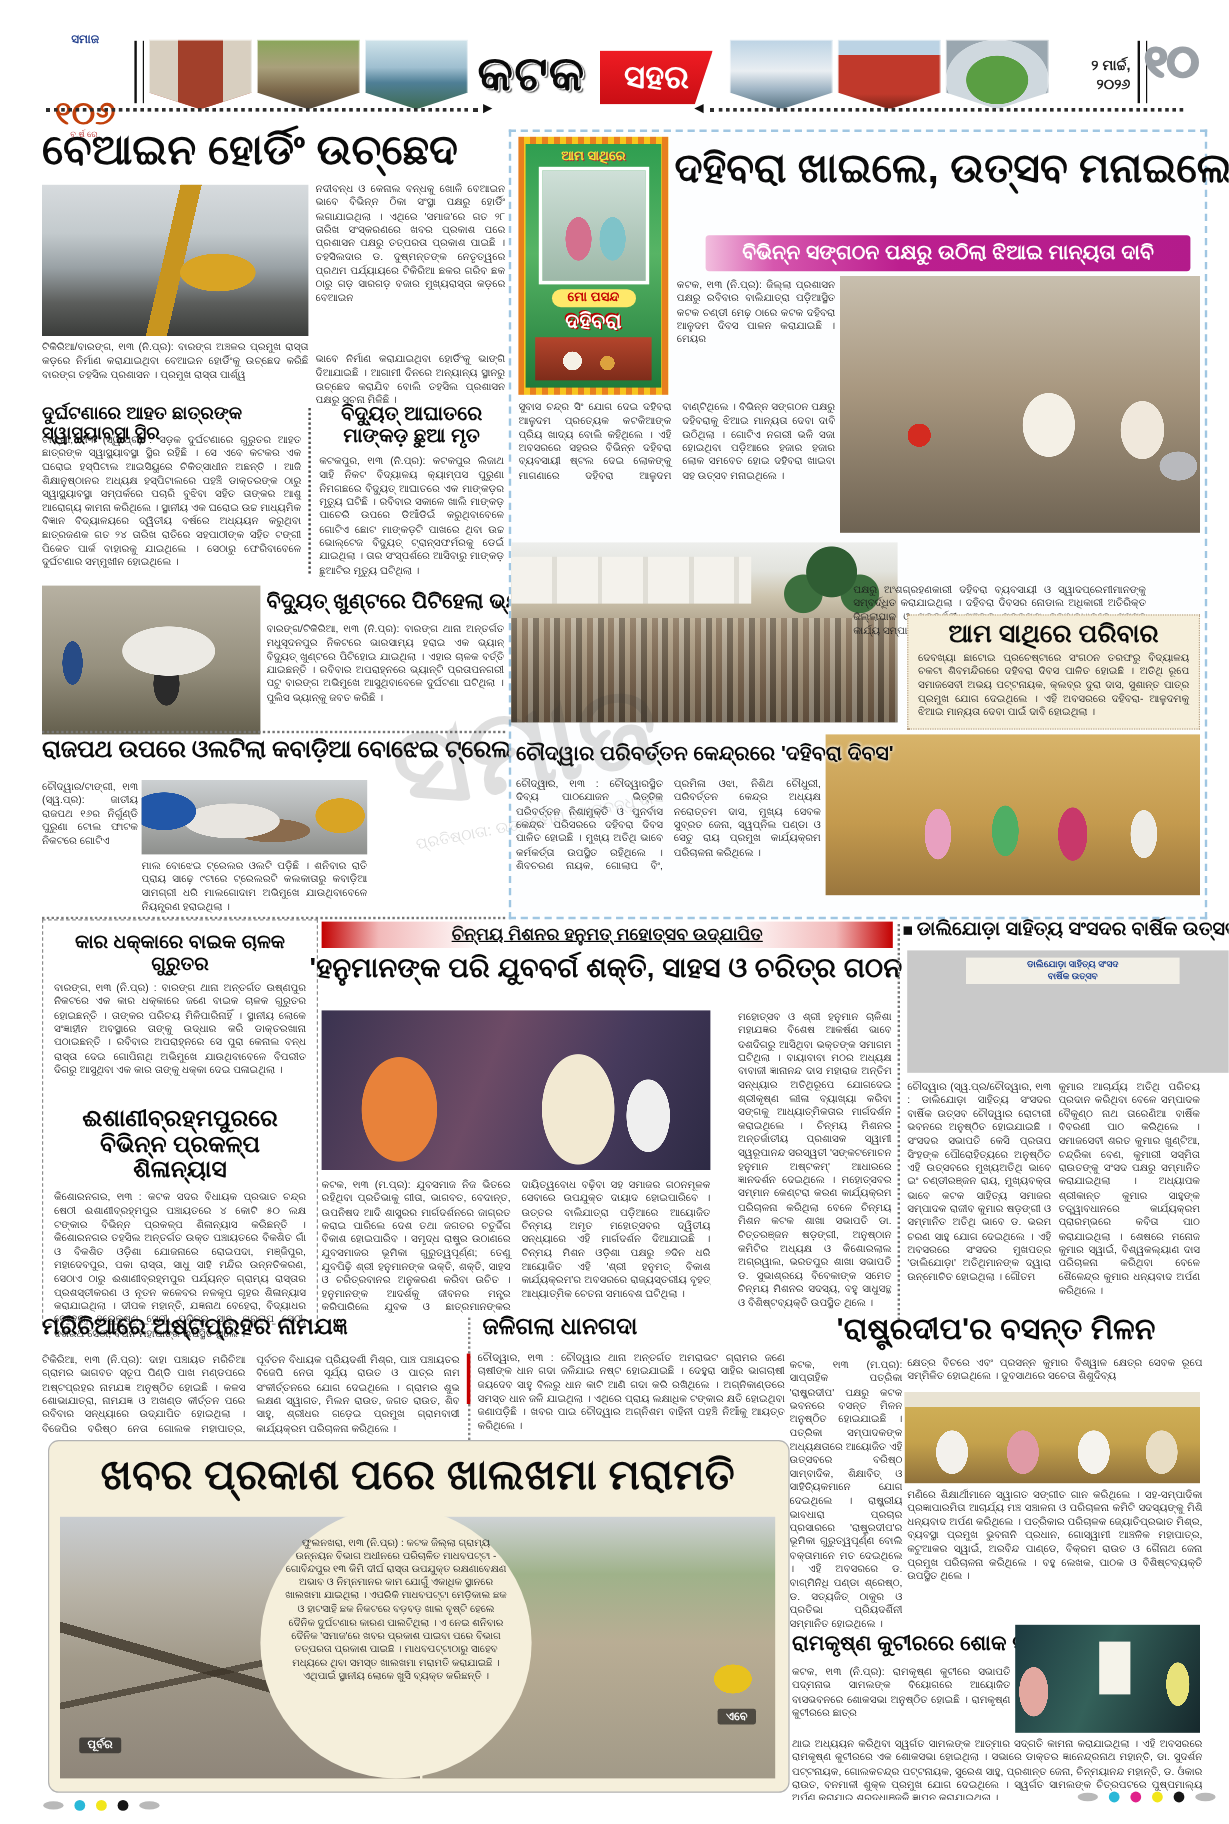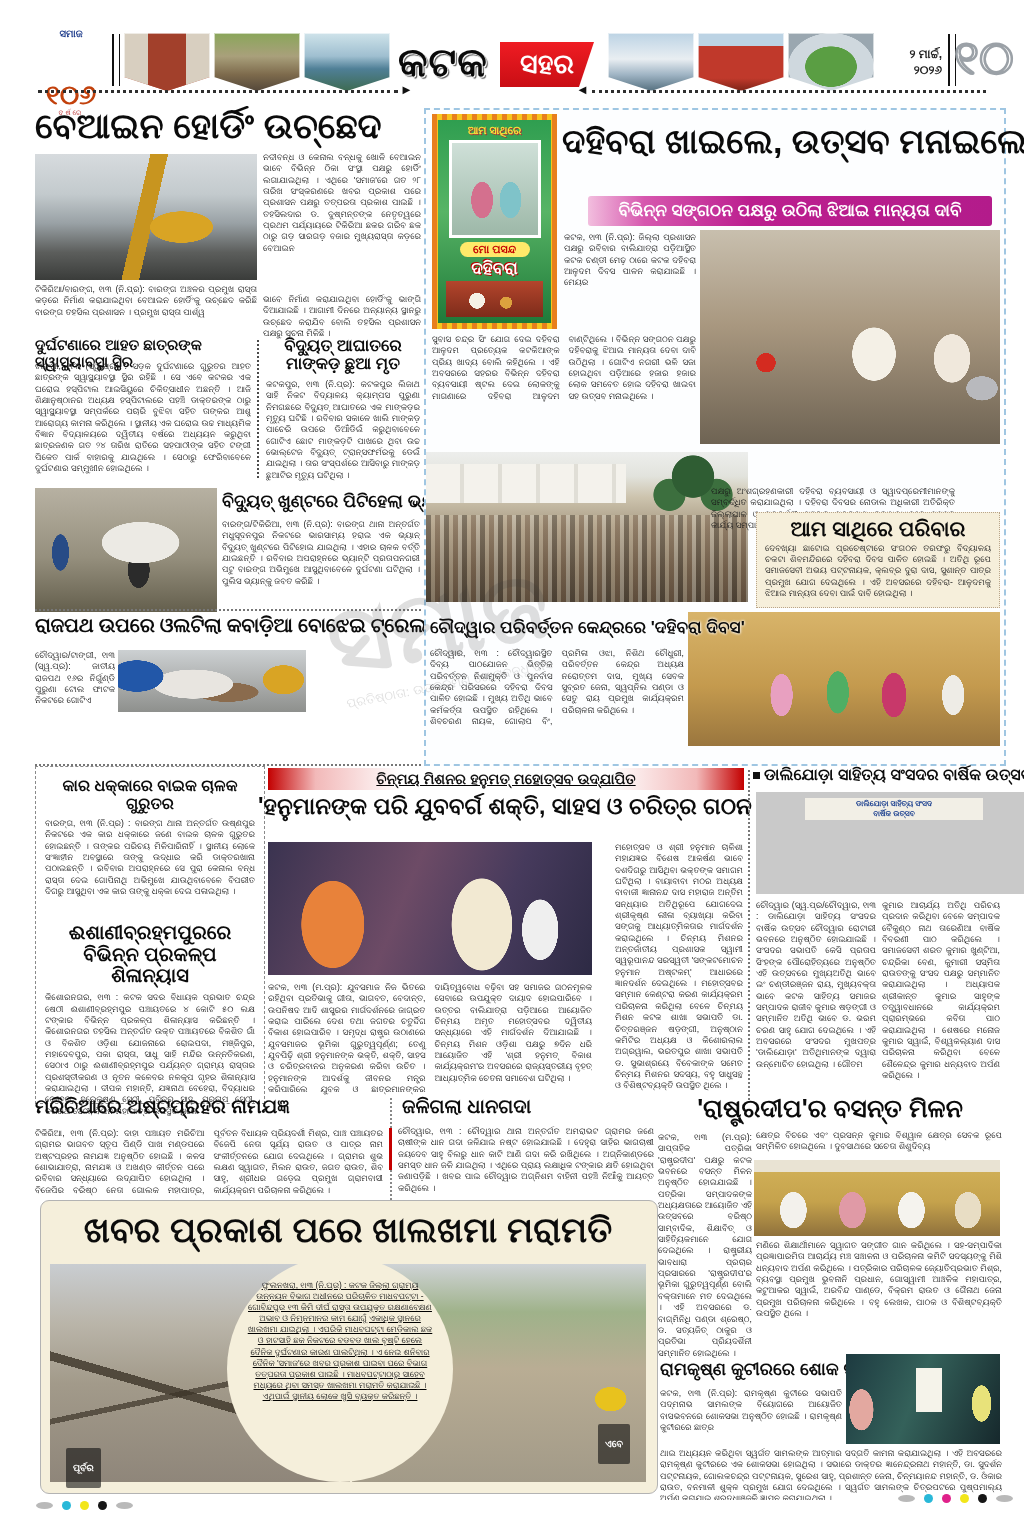--- a/index.html
+++ b/index.html
@@ -7,28 +7,28 @@
         font-family:"Liberation Sans",sans-serif;}
   .abs{position:absolute;}
   .t{font:8.6px/1.32 "Liberation Sans",sans-serif;text-align:justify;color:#1a1a1a;overflow:hidden;}
   .hd{font-family:"Liberation Sans",sans-serif;font-weight:bold;color:#0b0b0b;line-height:1.12;}
   .nw{white-space:nowrap;}
   .ctr{text-align:center;}
   .cols2{column-count:2;column-gap:9px;}
   .ph{position:absolute;background-color:#c9c9c9;overflow:hidden;}
   .vdot{position:absolute;border-left:2px dotted #4a4a4a;width:0;}
   .hdot{position:absolute;border-top:3px dotted #2e2e2e;height:0;}
-  .cap{position:absolute;background:rgba(15,15,15,.6);color:#fff;font:bold 9.5px "Liberation Sans",sans-serif;padding:14px 7px;border-radius:2px;}
+  .cap{position:absolute;background:rgba(15,15,15,.6);color:#fff;font:bold 9.5px "Liberation Sans",sans-serif;padding:1px 7px;border-radius:2px;}
   .pennant{position:absolute;clip-path:polygon(0 0,100% 0,100% 76%,50% 100%,0 76%);box-shadow:inset 0 0 0 1px rgba(255,255,255,.6);}
   
   .mast-sep{position:absolute;width:5px;border-left:2px solid #111;border-right:1px solid #111;}
   .kataka{font-weight:bold;color:#0a0a0a;font-size:40px;letter-spacing:1px;text-shadow:1px 1px 0 #fff,2px 2px 1px #555;}
   .redflag{position:absolute;background:linear-gradient(180deg,#ef1c23,#c90e14);clip-path:polygon(0 0,100% 0,84% 100%,0 100%);display:flex;align-items:center;justify-content:center;}
   .redflag span{color:#fff;font-weight:bold;font-size:27px;}
-  .pageno{font-weight:normal;font-size:48px;color:#ffffff;-webkit-text-stroke:2.5px #9ba1a7;}
+  .pageno{font-weight:bold;font-size:36px;color:#ffffff;-webkit-text-stroke:2.5px #9ba1a7;}
   
   .bluebox{position:absolute;border:2px dashed #9fc6e2;background:#fdfeff;}
   .creambox{position:absolute;background:#f6efdb;border:1px dotted #b9a489;}
   .dashbox{position:absolute;border:1.5px dashed #8a8a8a;background:#fff;}
   .bottombox{position:absolute;background:#f5efdb;border:1px solid #b3b3b3;border-radius:9px;}
   .magband{position:absolute;background:linear-gradient(90deg,#f2bede 0%,#d657ae 14%,#bc1f8f 40%,#b31b8b 100%);border-radius:3px;display:flex;align-items:center;justify-content:center;}
   .magband span{color:#fff;font-weight:bold;font-size:17px;}
   .redband{position:absolute;background:linear-gradient(90deg,#c30000 0%,#f2b9b9 10%,#ffffff 28%,#ffffff 72%,#f2b9b9 90%,#c30000 100%);display:flex;align-items:center;justify-content:center;text-decoration:underline;}
   .redband span{font-weight:bold;font-size:14.5px;color:#111;}
   .watermark{position:absolute;opacity:.16;color:#3c3c3c;transform:rotate(-11deg);pointer-events:none;text-align:center;}
@@ -168,20 +168,21 @@
   <div class="abs t" style="left:266px;top:379px;width:154px;height:102px;">କଟକପୁର, ୧ା୩ (ନି.ପ୍ର): କଟକପୁର ଲିଜାଥ ସାହି ନିକଟ ବିଦ୍ୟାଳୟ କ୍ୟାମ୍ପସ ପୁରୁଣା ନିମଗଛରେ ବିଦ୍ୟୁତ୍ ଆଘାତରେ ଏକ ମାଙ୍କଡ଼ର ମୃତ୍ୟୁ ଘଟିଛି । ରବିବାର ସକାଳେ ଖାଲି ମାଙ୍କଡ଼ ପାଚେରି ଉପରେ ଡିଆଁଡିଇଁ କରୁଥିବାବେଳେ ଗୋଟିଏ ଛୋଟ ମାଙ୍କଡ଼ଟି ପାଖରେ ଥିବା ଉଚ୍ଚ ଭୋଲ୍ଟେଜ ବିଦ୍ୟୁତ୍ ଟ୍ରାନ୍ସଫର୍ମରକୁ ଡେଇଁ ଯାଇଥିଲା । ତାର ସଂସ୍ପର୍ଶରେ ଆସିବାରୁ ମାଙ୍କଡ଼ ଛୁଆଟିର ମୃତ୍ୟୁ ଘଟିଥିଲା ।</div>
 
   <div class="ph ph-van" style="left:35px;top:488px;width:182px;height:124px;"></div>
   <div class="abs hd nw" style="left:222px;top:492px;font-size:17.5px;">ବିଦ୍ୟୁତ୍ ଖୁଣ୍ଟରେ ପିଟିହେଲା ଭ୍ୟାନ</div>
   <div class="abs t" style="left:222px;top:519px;width:198px;height:93px;">ବାରଙ୍ଗ/ଟିକିରିଆ, ୧ା୩ (ନି.ପ୍ର): ବାରଙ୍ଗ ଥାନା ଅନ୍ତର୍ଗତ ମଧୁସୂଦନପୁର ନିକଟରେ ଭାରସାମ୍ୟ ହରାଇ ଏକ ଭ୍ୟାନ୍ ବିଦ୍ୟୁତ୍ ଖୁଣ୍ଟରେ ପିଟିହୋଇ ଯାଇଥିଲା । ଏହାର ଚାଳକ ବର୍ତ୍ତି ଯାଇଛନ୍ତି । ରବିବାର ଅପରାହ୍ନରେ ଭ୍ୟାନ୍‌ଟି ପ୍ରତାପନଗରୀ ପଟୁ ବାରଙ୍ଗ ଅଭିମୁଖେ ଆସୁଥିବାବେଳେ ଦୁର୍ଘଟଣା ଘଟିଥିଲା । ପୁଲିସ ଭ୍ୟାନ୍‌କୁ ଜବତ କରିଛି ।</div>
 
   <div class="hdot" style="left:35px;top:609px;width:386px;border-top:2px dotted #777;"></div>
   <div class="abs hd nw" style="left:35px;top:614px;font-size:20px;letter-spacing:-0.3px;">ରାଜପଥ ଉପରେ ଓଲଟିଲା କବାଡ଼ିଆ ବୋଝେଇ ଟ୍ରେଲର</div>
   <div class="abs t" style="left:35px;top:650px;width:80px;height:112px;">ଚୌଦ୍ୱାର/ଟାଙ୍ଗୀ, ୧ା୩ (ସ୍ୱ.ପ୍ର): ଜାତୀୟ ରାଜପଥ ୧୬ର ନିର୍ଗୁଣ୍ଡି ପୁରୁଣା ଟୋଲ ଫାଟକ ନିକଟରେ ଗୋଟିଏ</div>
   <div class="ph ph-trailer" style="left:118px;top:650px;width:188px;height:62px;"></div>
+  <div class="abs t" style="left:118px;top:716px;width:188px;height:46px;">ମାଲ ବୋଝେଇ ଟ୍ରେଲର ଓଲଟି ପଡ଼ିଛି । ଶନିବାର ରାତି ପ୍ରାୟ ସାଢ଼େ ୯ଟାରେ ଟ୍ରେଲରଟି କଲକାତାରୁ କବାଡ଼ିଆ ସାମଗ୍ରୀ ଧରି ମାଲଗୋଦାମ ଅଭିମୁଖେ ଯାଉଥିବାବେଳେ ନିୟନ୍ତ୍ରଣ ହରାଇଥିଲା ।</div>
   <div class="hdot" style="left:35px;top:764px;width:386px;border-top:2px dotted #777;"></div>
 
   <div class="bluebox" style="left:424px;top:108px;width:578px;height:654px;"></div>
 
   <div class="poster" style="left:432px;top:114px;width:125px;height:215px;box-sizing:border-box;">
     <div class="inner">
       <div style="text-align:center;font:bold 11px 'Liberation Sans',sans-serif;color:#ffdf3a;text-shadow:1px 1px 0 #a33;">ଆମ ସାଥିରେ</div>
       <div class="pframe"></div>
       <div style="margin:4px auto 0;width:70px;text-align:center;background:#ffe96a;border-radius:8px;font:bold 11px/1.4 'Liberation Sans',sans-serif;color:#c40000;">ମୋ ପସନ୍ଦ</div>
       <div style="text-align:center;font:bold 17px 'Liberation Sans',sans-serif;color:#fff;text-shadow:1px 1px 0 #b00,-1px -1px 0 #b00;margin-top:2px;">ଦହିବରା</div>
@@ -251,21 +252,21 @@
   <div class="abs hd nw ctr" style="left:658px;top:1094px;width:344px;font-size:25px;">'ରାଷ୍ଟ୍ରଦୀପ'ର ବସନ୍ତ ମିଳନ</div>
   <div class="abs t" style="left:658px;top:1132px;width:94px;height:226px;">କଟକ, ୧ା୩ (ମ.ପ୍ର): ସାପ୍ତାହିକ ପତ୍ରିକା 'ରାଷ୍ଟ୍ରଦୀପ' ପକ୍ଷରୁ କଟକ ଭବନରେ ବସନ୍ତ ମିଳନ ଅନୁଷ୍ଠିତ ହୋଇଯାଇଛି । ପତ୍ରିକା ସମ୍ପାଦକଙ୍କ ଅଧ୍ୟକ୍ଷତାରେ ଆୟୋଜିତ ଏହି ଉତ୍ସବରେ ବରିଷ୍ଠ ସାମ୍ବାଦିକ, ଶିକ୍ଷାବିତ୍ ଓ ସାହିତ୍ୟିକମାନେ ଯୋଗ ଦେଇଥିଲେ । ରାଷ୍ଟ୍ରୀୟ ଭାବଧାରା ପ୍ରଚାର ପ୍ରସାରରେ 'ରାଷ୍ଟ୍ରଦୀପ'ର ଭୂମିକା ଗୁରୁତ୍ୱପୂର୍ଣ୍ଣ ବୋଲି ବକ୍ତାମାନେ ମତ ଦେଇଥିଲେ । ଏହି ଅବସରରେ ଡ. ବାଗ୍ମିନିଧି ପଣ୍ଡା ଶ୍ରେଷ୍ଠ, ଡ. ସତ୍ୟଜିତ୍ ଠାକୁର ଓ ପ୍ରତିଭା ପ୍ରିୟଦର୍ଶିନୀ ସମ୍ମାନିତ ହୋଇଥିଲେ ।</div>
   <div class="abs t" style="left:756px;top:1130px;width:246px;height:28px;">କ୍ଷେତ୍ର ବିଚରେ ଏବଂ ପ୍ରସନ୍ନ କୁମାର ବିଶ୍ୱାଳ କ୍ଷେତ୍ର ସେବକ ରୂପେ ସମ୍ମିଳିତ ହୋଇଥିଲେ । ଦୁବସାଥରେ ସଚେତା ଶିଶୁଦିବ୍ୟ</div>
   <div class="ph ph-dais" style="left:754px;top:1160px;width:246px;height:76px;"></div>
   <div class="abs t" style="left:756px;top:1240px;width:246px;height:118px;">ମଣିରେ ଶିକ୍ଷାର୍ଥୀମାନେ ସ୍ୱାଗତ ସଙ୍ଗୀତ ଗାନ କରିଥିଲେ । ସହ-ସମ୍ପାଦିକା ପ୍ରଜ୍ଞାପାରମିତା ଆଚାର୍ଯ୍ୟ ମଞ୍ଚ ସଞ୍ଚାଳନା ଓ ପରିଚାଳନା କମିଟି ସଦସ୍ୟଙ୍କୁ ମିଶି ଧନ୍ୟବାଦ ଅର୍ପଣ କରିଥିଲେ । ପତ୍ରିକାର ପରିଚାଳକ ଜ୍ୟୋତିପ୍ରଭାତ ମିଶ୍ର, ବ୍ୟବସ୍ଥା ପ୍ରମୁଖ ଭୁବନାନି ପ୍ରଧାନ, ଗୋସ୍ୱାମୀ ଆଞ୍ଚଳିକ ମହାପାତ୍ର, କଟୁଆକର ସ୍ୱାଇଁ, ଅରବିନ୍ଦ ପାଣ୍ଡେ, ବିକ୍ରମ ରାଉତ ଓ ଗୈନାଥ ଜେନା ପ୍ରମୁଖ ପରିଚାଳନା କରିଥିଲେ । ବହୁ ଲେଖକ, ପାଠକ ଓ ବିଶିଷ୍ଟବ୍ୟକ୍ତି ଉପସ୍ଥିତ ଥିଲେ ।</div>
 
   <div class="bottombox" style="left:40px;top:1200px;width:616px;height:292px;"></div>
   <div class="abs hd nw ctr" style="left:50px;top:1210px;width:596px;font-size:35px;">ଖବର ପ୍ରକାଶ ପରେ ଖାଲଖମା ମରାମତି</div>
   <div class="ph ph-roadL" style="left:50px;top:1264px;width:300px;height:218px;"></div>
   <div class="ph ph-roadR" style="left:352px;top:1264px;width:294px;height:218px;"></div>
-  <div class="circletext" style="left:227px;top:1256px;width:226px;height:226px;padding:24px 20px;z-index:3;text-decoration:underline;">
+  <div class="circletext" style="left:217px;top:1256px;width:226px;height:226px;padding:24px 20px;z-index:3;">
     <div class="t" style="text-align:center;height:100%;font-size:8.4px;">ଫୁଲନଖରା, ୧ା୩ (ନି.ପ୍ର) : କଟକ ଜିଲ୍ଲା ଗ୍ରାମ୍ୟ ଉନ୍ନୟନ ବିଭାଗ ଅଧୀନରେ ପରିଚାଳିତ ମାଧବପଟ୍ଟା - ଗୋବିନ୍ଦପୁର ୧୩ କିମି ଦୀର୍ଘ ରାସ୍ତା ଉପଯୁକ୍ତ ରକ୍ଷଣାବେକ୍ଷଣ ଅଭାବ ଓ ନିମ୍ନମାନର କାମ ଯୋଗୁଁ ଏକାଧିକ ସ୍ଥାନରେ ଖାଲଖମା ଯାଇଥିଲା । ଏପରିକି ମାଧବପଟ୍ଟା ମେଡ଼ିକାଲ ଛକ ଓ ହାଟସାହି ଛକ ନିକଟରେ ବଡ଼ବଡ଼ ଖାଲ ବୃଷ୍ଟି ହେଲେ ଦୈନିକ ଦୁର୍ଘଟଣାର କାରଣ ପାଲଟିଥିଲା । ଏ ନେଇ ଶନିବାର ଦୈନିକ 'ସମାଜ'ରେ ଖବର ପ୍ରକାଶ ପାଇବା ପରେ ବିଭାଗ ତତ୍ପରତା ପ୍ରକାଶ ପାଇଛି । ମାଧବପଟ୍ଟାଠାରୁ ସାହେବ ମଧ୍ୟରେ ଥିବା ସମସ୍ତ ଖାଲଖମା ମରାମତି କରାଯାଇଛି । ଏଥିପାଇଁ ସ୍ଥାନୀୟ ଲୋକେ ଖୁସି ବ୍ୟକ୍ତ କରିଛନ୍ତି ।</div>
   </div>
   <div class="cap" style="left:66px;top:1448px;">ପୂର୍ବର</div>
   <div class="cap" style="left:598px;top:1424px;">ଏବେ</div>
 
   <div class="abs hd nw" style="left:660px;top:1360px;font-size:17.5px;">ରାମକୃଷ୍ଣ କୁଟୀରରେ ଶୋକ ସଭା</div>
   <div class="ph ph-shoka" style="left:846px;top:1354px;width:154px;height:90px;"></div>
   <div class="abs t" style="left:660px;top:1388px;width:182px;height:58px;">କଟକ, ୧ା୩ (ନି.ପ୍ର): ରାମକୃଷ୍ଣ କୁଟୀରେ ସଭାପତି ପଦ୍ମନାଭ ସାମଲଙ୍କ ବିୟୋଗରେ ଆୟୋଜିତ ବାସଭବନରେ ଶୋକସଭା ଅନୁଷ୍ଠିତ ହୋଇଛି । ରାମକୃଷ୍ଣ କୁଟୀରରେ ଛାତ୍ର</div>
   <div class="abs t" style="left:660px;top:1448px;width:342px;height:52px;">ଥାଇ ଅଧ୍ୟୟନ କରିଥିବା ସ୍ୱର୍ଗତ ସାମଲଙ୍କ ଆତ୍ମାର ସଦ୍‌ଗତି କାମନା କରାଯାଇଥିଲା । ଏହି ଅବସରରେ ରାମକୃଷ୍ଣ କୁଟୀରରେ ଏକ ଶୋକସଭା ହୋଇଥିଲା । ସଭାରେ ଡାକ୍ତର ଜ୍ଞାନେନ୍ଦ୍ରନାଥ ମହାନ୍ତି, ଡା. ସୁଦର୍ଶନ ପଟ୍ଟନାୟକ, ଗୋଲକଚନ୍ଦ୍ର ପଟ୍ଟନାୟକ, ସୁରେଶ ସାହୁ, ପ୍ରଶାନ୍ତ ଜେନା, ଚିନ୍ମୟାନନ୍ଦ ମହାନ୍ତି, ଡ. ଓଁକାର ରାଉତ, ବନମାଳୀ ଶୁକ୍ଳ ପ୍ରମୁଖ ଯୋଗ ଦେଇଥିଲେ । ସ୍ୱର୍ଗତ ସାମଲଙ୍କ ଚିତ୍ରପଟରେ ପୁଷ୍ପମାଲ୍ୟ ଅର୍ପଣ କରାଯାଇ ଶ୍ରଦ୍ଧାଞ୍ଜଳି ଜ୍ଞାପନ କରାଯାଇଥିଲା ।</div>
 

